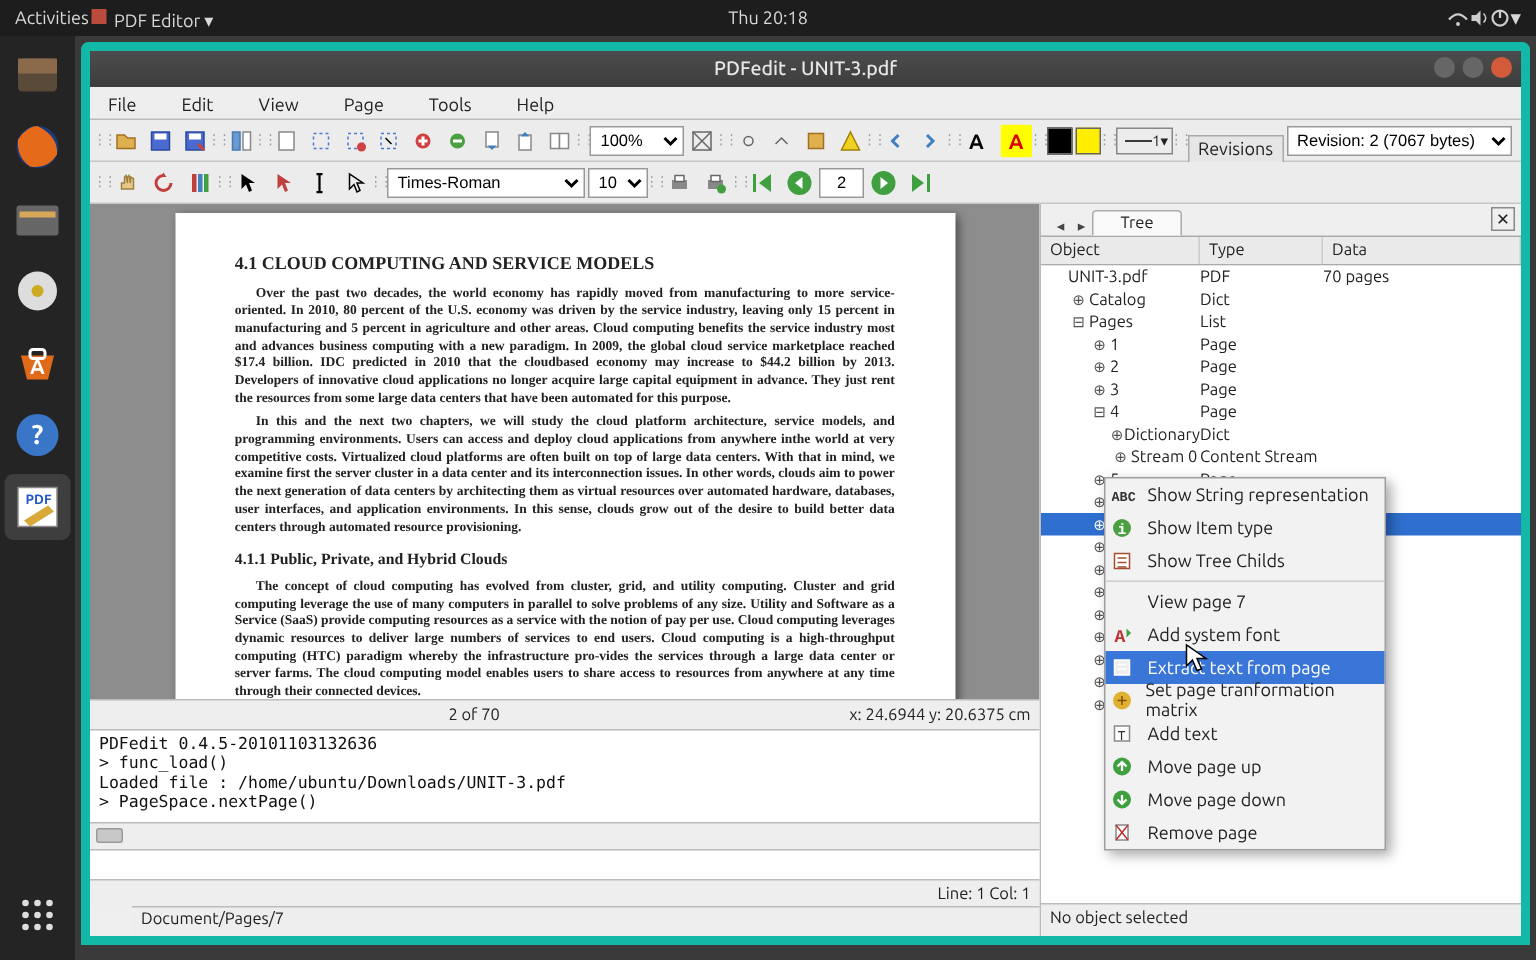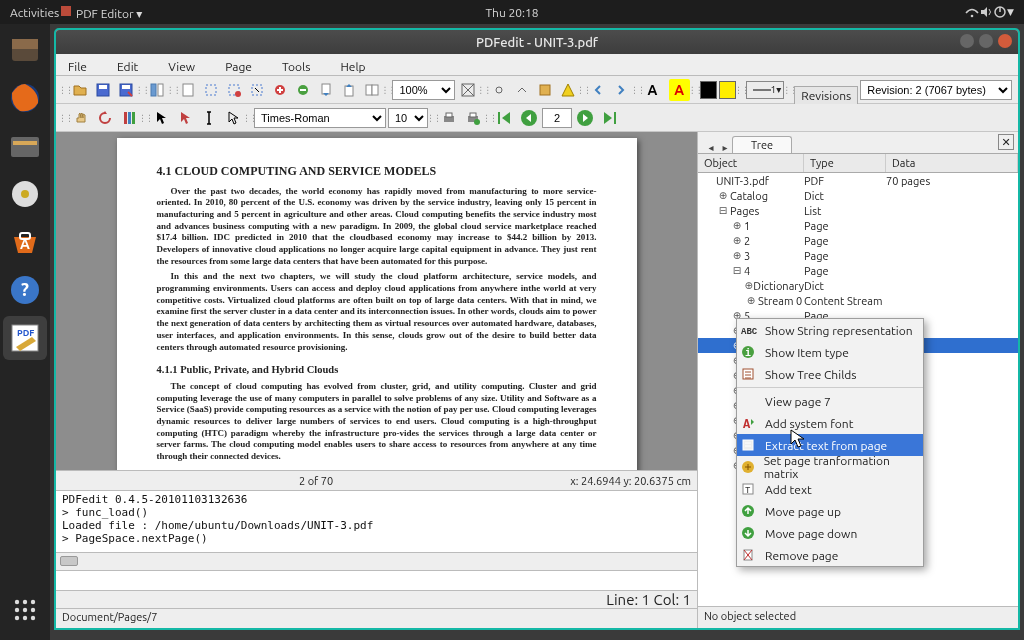--- a/index.html
+++ b/index.html
@@ -57,21 +57,21 @@
   .apps-grid svg { display:block; }
 
   
   .window {
     position: absolute;
     left: 54px;
     top: 28px;
     width: 966px;
     height: 602px;
     background: #efefef;
-    border: 2px solid #14b8a6;
+    border: 6px solid #14b8a6;
     display: flex;
     flex-direction: column;
     border-radius: 5px 5px 0 0;
     overflow: hidden;
   }
   .titlebar {
     height: 24px;
     background: linear-gradient(#4c4c4c,#3d3d3d);
     color: #e8e8e8;
     display:flex; align-items:center; justify-content:center;
@@ -208,30 +208,31 @@
   .hscroll .thumb { position:absolute; left:4px; top:3px; height:10px; width:18px; background:#c8c8c8; border:1px solid #999; border-radius:2px;}
 
   .cmdbar { height:20px; border-top:1px solid #bbb; background:#fff; }
 
   .bottomstatus {
     height:18px;
     border-top:1px solid #bbb;
     background:#eee;
     display:flex; align-items:center;
     padding:0 6px;
-    font-size:15px;
+    font-size:11px;
   }
   .bottomstatus .right{ margin-left:auto; }
 
   .treepathbar {
     height: 20px;
     border-top: 1px solid #bbb;
     background:#eee;
     font-size:11px;
     padding: 2px 6px;
+    margin-left: 28px;
   }
 
   
   .sidepanel {
     width: 320px;
     display:flex;
     flex-direction:column;
     background:#efefef;
     min-height:0;
   }

